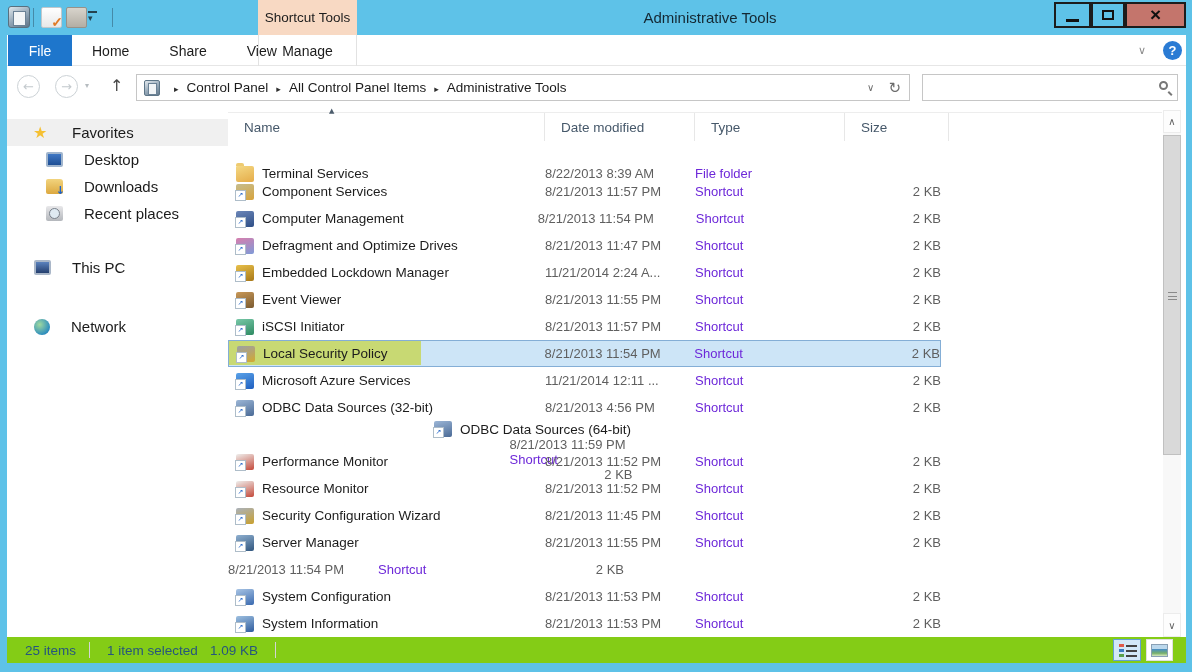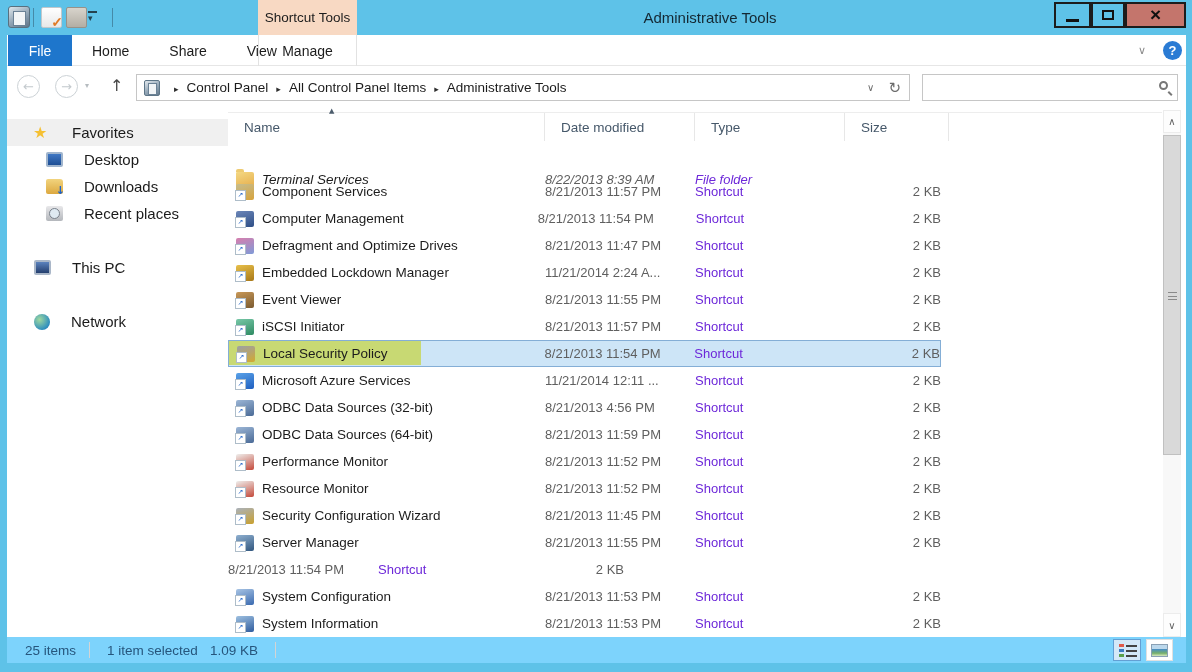--- a/index.html
+++ b/index.html
@@ -107,21 +107,21 @@
   #vscroll { position:absolute; left:1163px; top:110px; width:18px; height:527px; background:#f8f8f8; }
   .scr-btn { position:absolute; left:0; width:18px; height:23px; background:#fdfdfd; border:1px solid #ececec;
     display:flex; align-items:center; justify-content:center; color:#636363; font-size:10px; }
   #scr-up { top:0; } #scr-down { top:503px; height:24px; }
   #scr-thumb { position:absolute; left:0; top:25px; width:18px; height:320px; background:#d9d9d9; border:1px solid #c0c0c0; }
   #scr-grip { position:absolute; left:4px; top:156px; width:9px; height:8px;
     border-top:1.5px solid #8a8a8a; border-bottom:1.5px solid #8a8a8a; }
   #scr-grip::after { content:""; position:absolute; left:0; top:2.5px; width:9px; height:1.5px; background:#8a8a8a; }
 
   
-  #statusbar { position:absolute; left:7px; top:637px; width:1179px; height:26px; background:#7dd3fc; }
+  #statusbar { position:absolute; left:7px; top:637px; width:1179px; height:26px; background:#84cc16; }
   .st-text { position:absolute; top:0; height:26px; display:flex; align-items:center; font-size:13.5px; color:#26567d; }
   #st-count { left:18px; } #st-selected { left:100px; } #st-size { left:203px; }
   .st-sep { position:absolute; top:5px; width:1px; height:16px; background:#d4d4d4; }
   #viewbtn-details { position:absolute; left:1106px; top:2px; width:28px; height:22px; background:#d3e8f8; border:1px solid #639fd3; }
   #viewbtn-details .mini { position:absolute; left:5px; width:5px; height:3px; }
   #viewbtn-details .l1 { top:4px; background:#e05a4a; } #viewbtn-details .l2 { top:9px; background:#3a7ac0; } #viewbtn-details .l3 { top:14px; background:#5aa04a; }
   #viewbtn-details .ln { position:absolute; left:12px; width:11px; height:1.5px; background:#444; }
   #viewbtn-details .n1 { top:5px; } #viewbtn-details .n2 { top:10px; } #viewbtn-details .n3 { top:15px; }
   #viewbtn-icons { position:absolute; left:1139px; top:2px; width:27px; height:22px; background:#fff; border:1px solid #e0e0e0; }
   #viewbtn-icons .pic { position:absolute; left:4px; top:4px; width:17px; height:13px; border:1px solid #8aa0b4;
@@ -202,36 +202,36 @@
         <span class="side-label">Downloads</span>
       </div>
       <div class="side-item" style="top: 92px;">
         <span class="sicon lv1 recent-places-icon"></span>
         <span class="side-label">Recent places</span>
       </div>
       <div class="side-item" style="top: 146px;">
         <span class="sicon lv0 this-pc-icon"></span>
         <span class="side-label">This PC</span>
       </div>
-      <div class="side-item" style="top: 200px;">
+      <div class="side-item" style="top: 200px; align-items: flex-end;">
         <span class="sicon lv0 network-icon"></span>
         <span class="side-label">Network</span>
       </div>
     </div>
 
   <div id="listpane">
     <div id="lheader">
         <div class="hcell" style="width: 317px;">Name</div>
         <div class="hcell" style="width: 150px;">Date modified</div>
         <div class="hcell" style="width: 150px;">Type</div>
         <div class="hcell" style="width: 104px;">Size</div>
       </div>
     <div id="sort-arrow">▲</div>
     <div id="rows">
-        <div class="row" style="top: 15px; font-style: italic;">
+        <div class="row" style="top: 9px;">
           <div class="cell-name">
             <span class="fi folder" style="background: linear-gradient(160deg, rgb(244, 216, 131), rgb(229, 172, 73));"></span>
             <span class="fname">Terminal Services</span>
           </div>
           <div class="cell-date">8/22/2013 8:39 AM</div>
           <div class="cell-type">File folder</div>
           <div class="cell-size"></div>
         </div>
         <div class="row" style="top: 27px;">
           <div class="cell-name">
@@ -308,21 +308,21 @@
         </div>
         <div class="row" style="top: 243px;">
           <div class="cell-name">
             <span class="fi shortcut" style="background: linear-gradient(160deg, rgb(156, 182, 214), rgb(74, 106, 150));"></span>
             <span class="fname">ODBC Data Sources (32-bit)</span>
           </div>
           <div class="cell-date">8/21/2013 4:56 PM</div>
           <div class="cell-type">Shortcut</div>
           <div class="cell-size">2 KB</div>
         </div>
-        <div class="row" style="top: 270px;">
+        <div class="row" style="top: 270px; flex-direction: column;">
           <div class="cell-name">
             <span class="fi shortcut" style="background: linear-gradient(160deg, rgb(156, 182, 214), rgb(74, 106, 150));"></span>
             <span class="fname">ODBC Data Sources (64-bit)</span>
           </div>
           <div class="cell-date">8/21/2013 11:59 PM</div>
           <div class="cell-type">Shortcut</div>
           <div class="cell-size">2 KB</div>
         </div>
         <div class="row" style="top: 297px;">
           <div class="cell-name">

